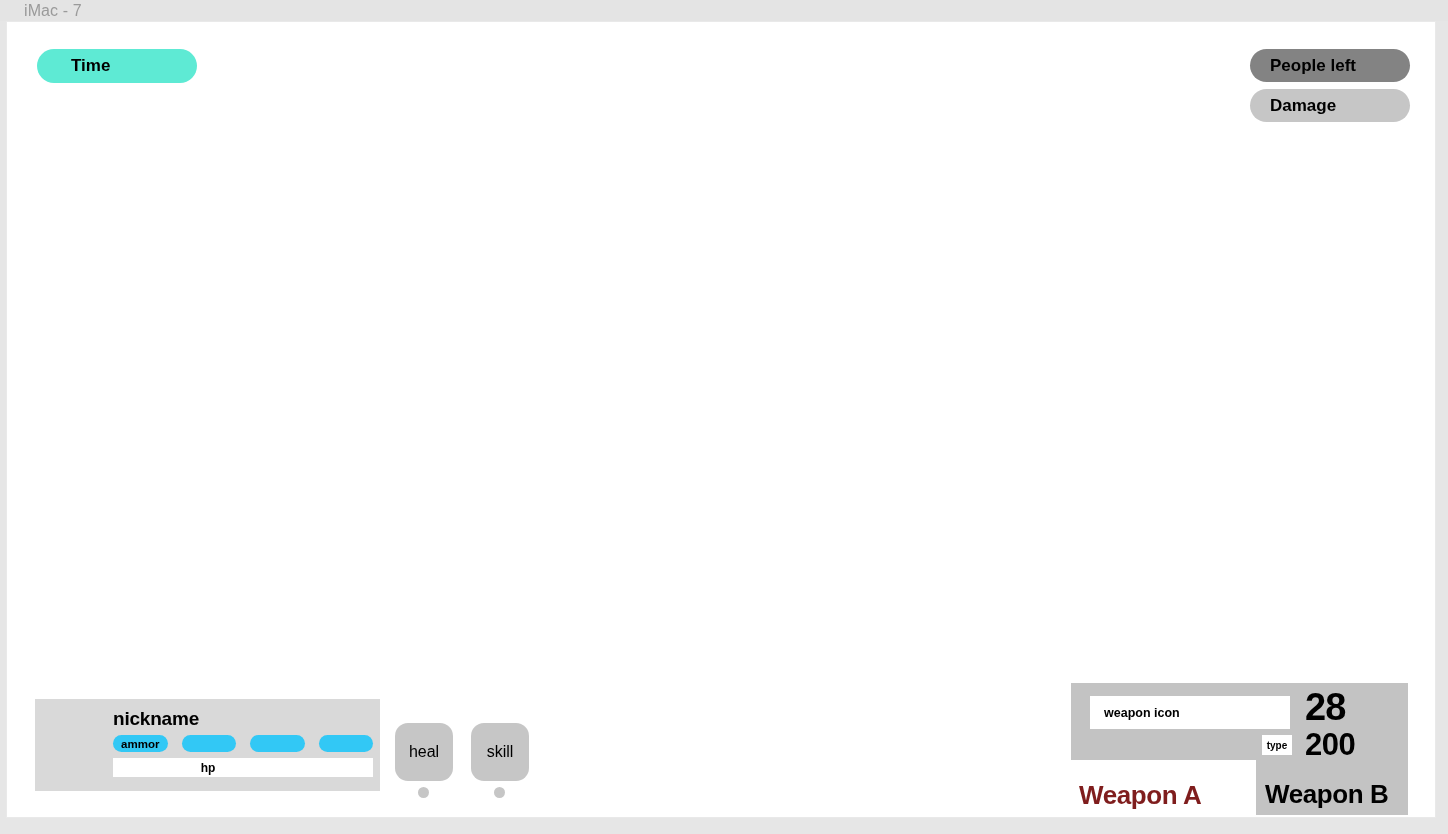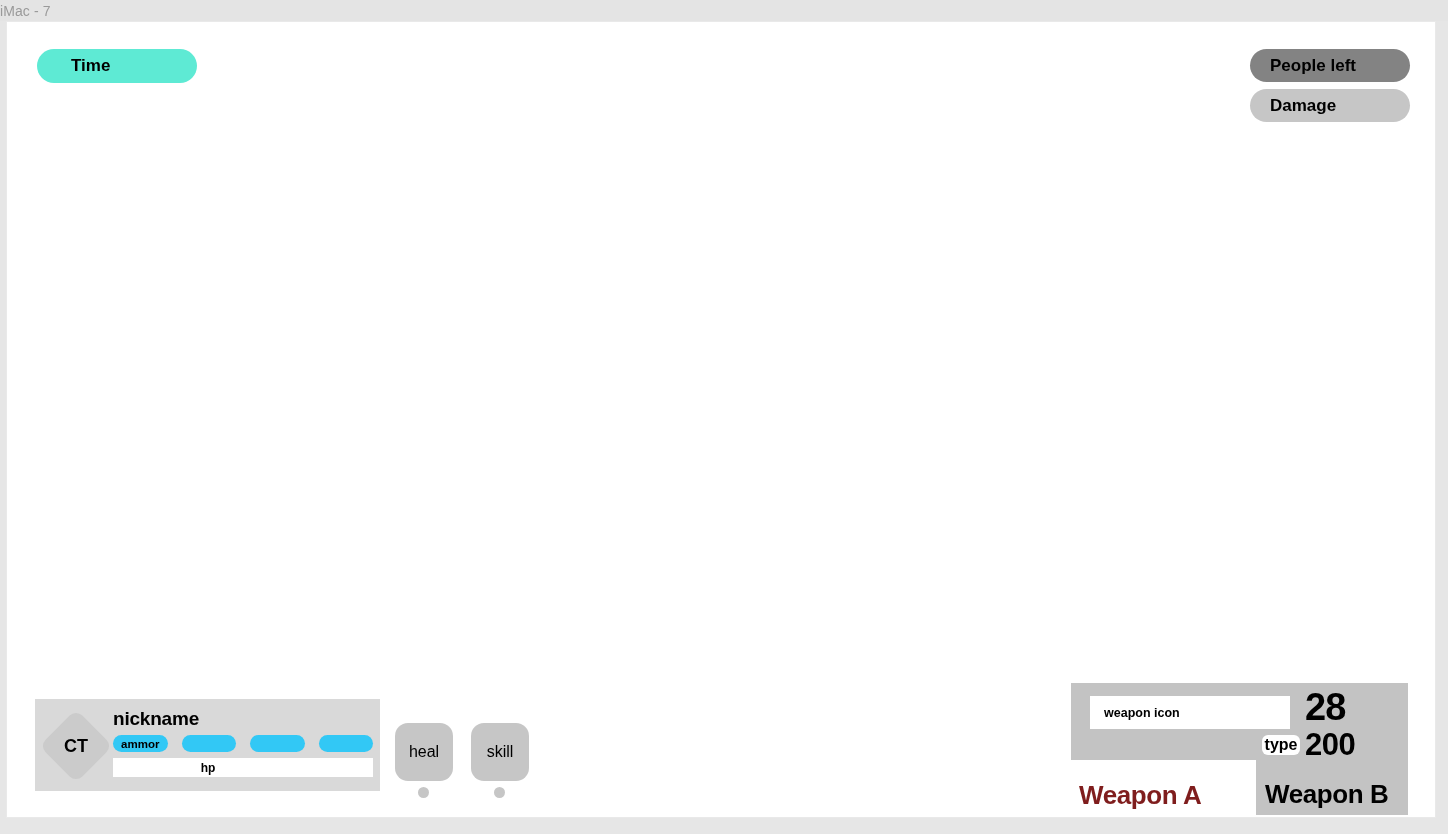--- a/index.html
+++ b/index.html
@@ -19,23 +19,23 @@
   
   #titlebar {
     position: absolute;
     left: 0; top: 0;
     width: 1448px; height: 21px;
     background: #e4e4e4;
     display: flex;
     align-items: center;
   }
   #titlebar .title-text {
-    font-size: 14px;
+    font-size: 16px;
     color: #9a9a9a;
-    padding-left: 0;
+    padding-left: 24px;
     letter-spacing: 0.1px;
   }
 
   
   #canvas {
     position: absolute;
     left: 6px; top: 21px;
     width: 1430px; height: 797px;
     background: #ffffff;
     border: 1px solid #e9e9e9;
@@ -205,29 +205,28 @@
     position: absolute;
     left: 1298px; top: 705px;
     font-size: 31px;
     font-weight: bold;
     color: #000;
     letter-spacing: -0.5px;
   }
   #type-badge {
     position: absolute;
     left: 1255px; top: 713px;
-    width: 38px; height: 20px;
+    width: 30px; height: 20px;
     background: #ffffff;
     display: flex;
     align-items: center;
     justify-content: center;
-    font-size: 16px;
-    font-weight: bold;
-    color: #000;
-    border-radius: 6px;
+    font-size: 10px;
+    font-weight: bold;
+    color: #000;
   }
   #weapon-a-label {
     position: absolute;
     left: 1072px; top: 758px;
     font-size: 26px;
     font-weight: bold;
     color: #7f1d1d;
     letter-spacing: -0.4px;
   }
   #weapon-b-block {
@@ -261,24 +260,20 @@
     </div>
 
     <div class="pill" id="people-left-pill">
       <span>People left</span>
     </div>
     <div class="pill" id="damage-pill">
       <span>Damage</span>
     </div>
 
     <div id="player-card">
-      <div id="ct-diamond-wrap">
-        <div id="ct-diamond"></div>
-        <div id="ct-label">CT</div>
-      </div>
       <div id="nickname">nickname</div>
       <div id="ammo-row">
         <div class="ammo-seg">ammor</div>
         <div class="ammo-seg"></div>
         <div class="ammo-seg"></div>
         <div class="ammo-seg"></div>
       </div>
       <div id="hp-bar">
         <span>hp</span>
       </div>

